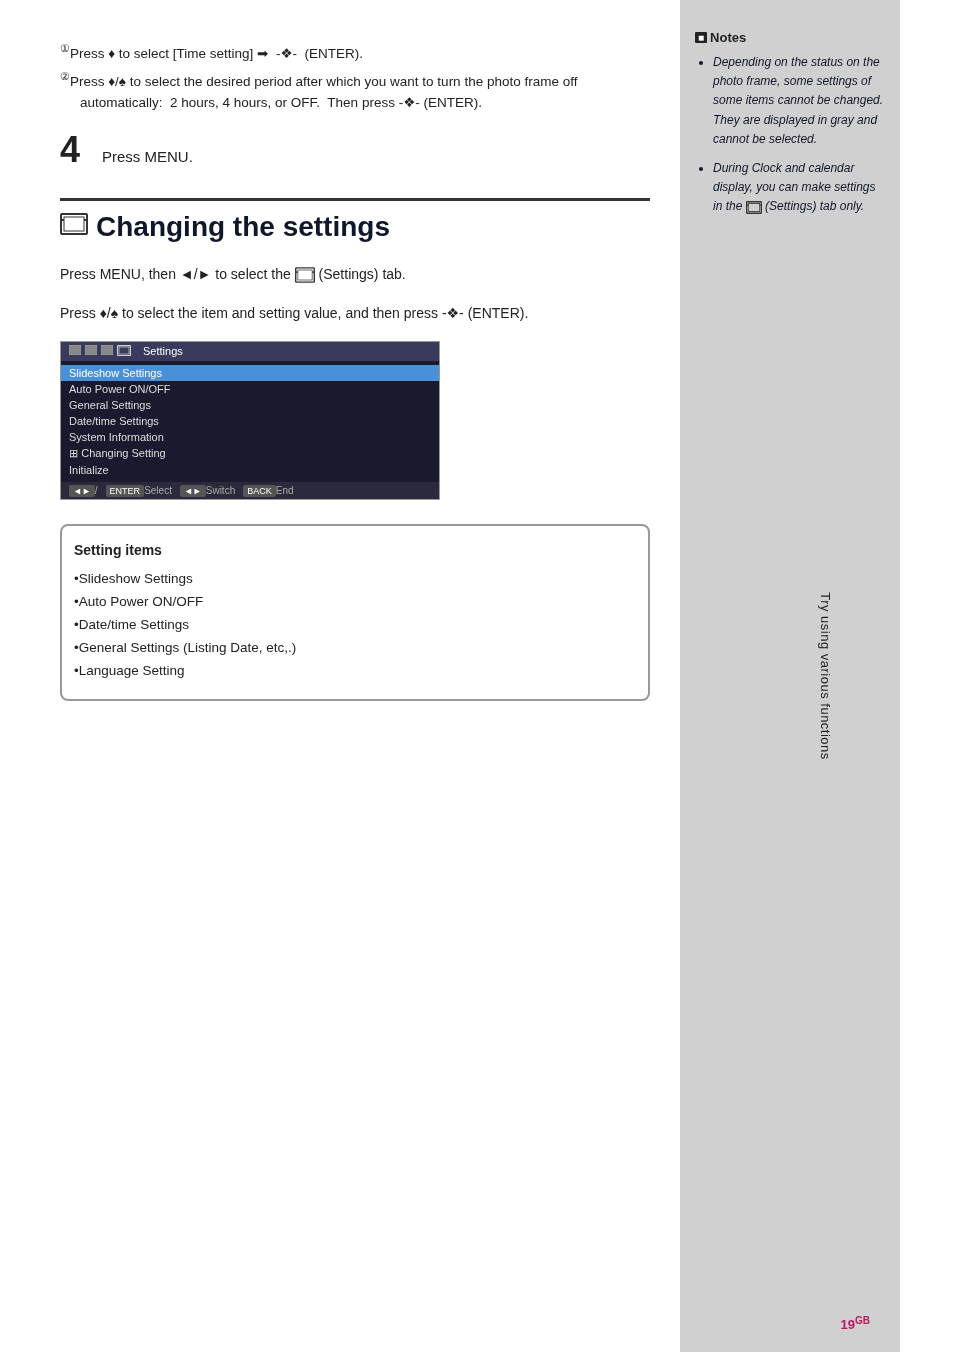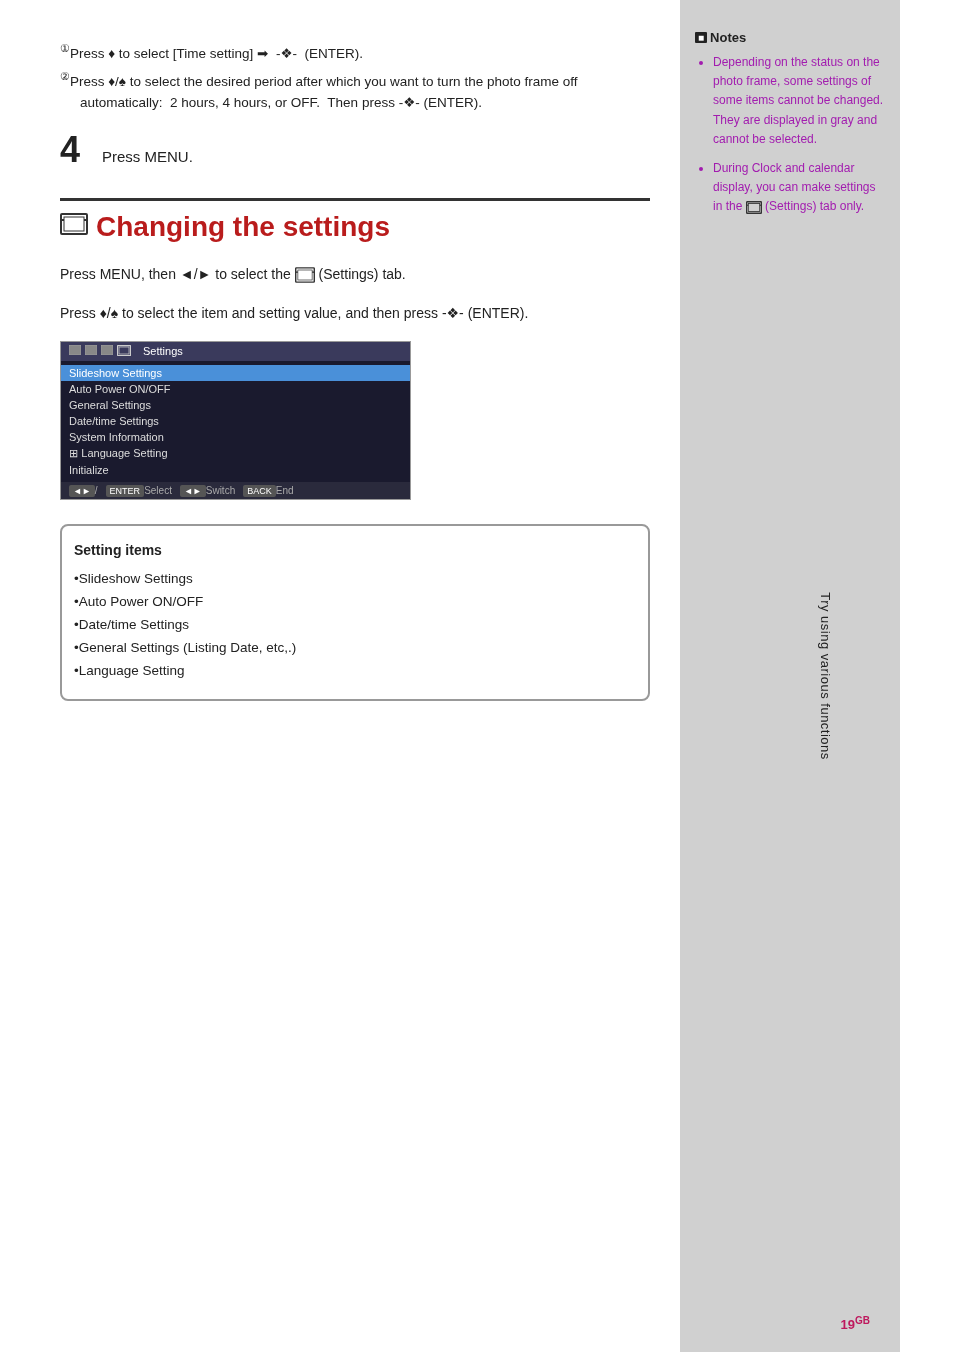--- a/index.html
+++ b/index.html
@@ -100,34 +100,34 @@
     }
 
     .section-heading-icon {
       font-size: 22px;
       color: #333;
     }
 
     .section-heading-title {
       font-size: 28px;
       font-weight: bold;
-      color: #b91c1c;
+      color: #0f172a;
     }
 
     
     .body-text {
       font-size: 14px;
       line-height: 1.65;
       margin-bottom: 16px;
     }
 
     
     .screenshot-box {
       border: 1px solid #999;
-      width: 351px;
+      width: 380px;
       margin: 16px 0 24px 0;
       background: #1a1a2e;
       font-size: 11px;
     }
 
     .screenshot-titlebar {
       background: #3a3a5c;
       color: #fff;
       padding: 3px 8px;
       display: flex;
@@ -217,21 +217,22 @@
       font-size: 10px;
       padding: 0 3px;
       border-radius: 1px;
     }
 
     .notes-list {
       list-style: disc;
       padding-left: 18px;
       font-size: 12px;
       line-height: 1.6;
-      color: #a21caf;
+      color: #0f172a;
+      font-style: italic;
     }
 
     .notes-list li {
       margin-bottom: 10px;
     }
 
     
     .page-number {
       position: absolute;
       bottom: 20px;
@@ -328,21 +329,21 @@
         </div>
         <span style="color:#fff;font-size:11px;">Settings</span>
       </div>
 
       <div style="padding: 4px 0;">
         <div class="screenshot-menu-item selected">Slideshow Settings</div>
         <div class="screenshot-menu-item">Auto Power ON/OFF</div>
         <div class="screenshot-menu-item">General Settings</div>
         <div class="screenshot-menu-item">Date/time Settings</div>
         <div class="screenshot-menu-item">System Information</div>
-        <div class="screenshot-menu-item">⊞ Language Setting</div>
+        <div class="screenshot-menu-item">⊞ Changing Setting</div>
         <div class="screenshot-menu-item">Initialize</div>
       </div>
 
       <div class="screenshot-bottombar">
         <span><span class="btn-tag">◄►</span>/</span>
         <span><span class="btn-tag">ENTER</span>Select</span>
         <span><span class="btn-tag">◄►</span>Switch</span>
         <span><span class="btn-tag">BACK</span>End</span>
       </div>
     </div>

